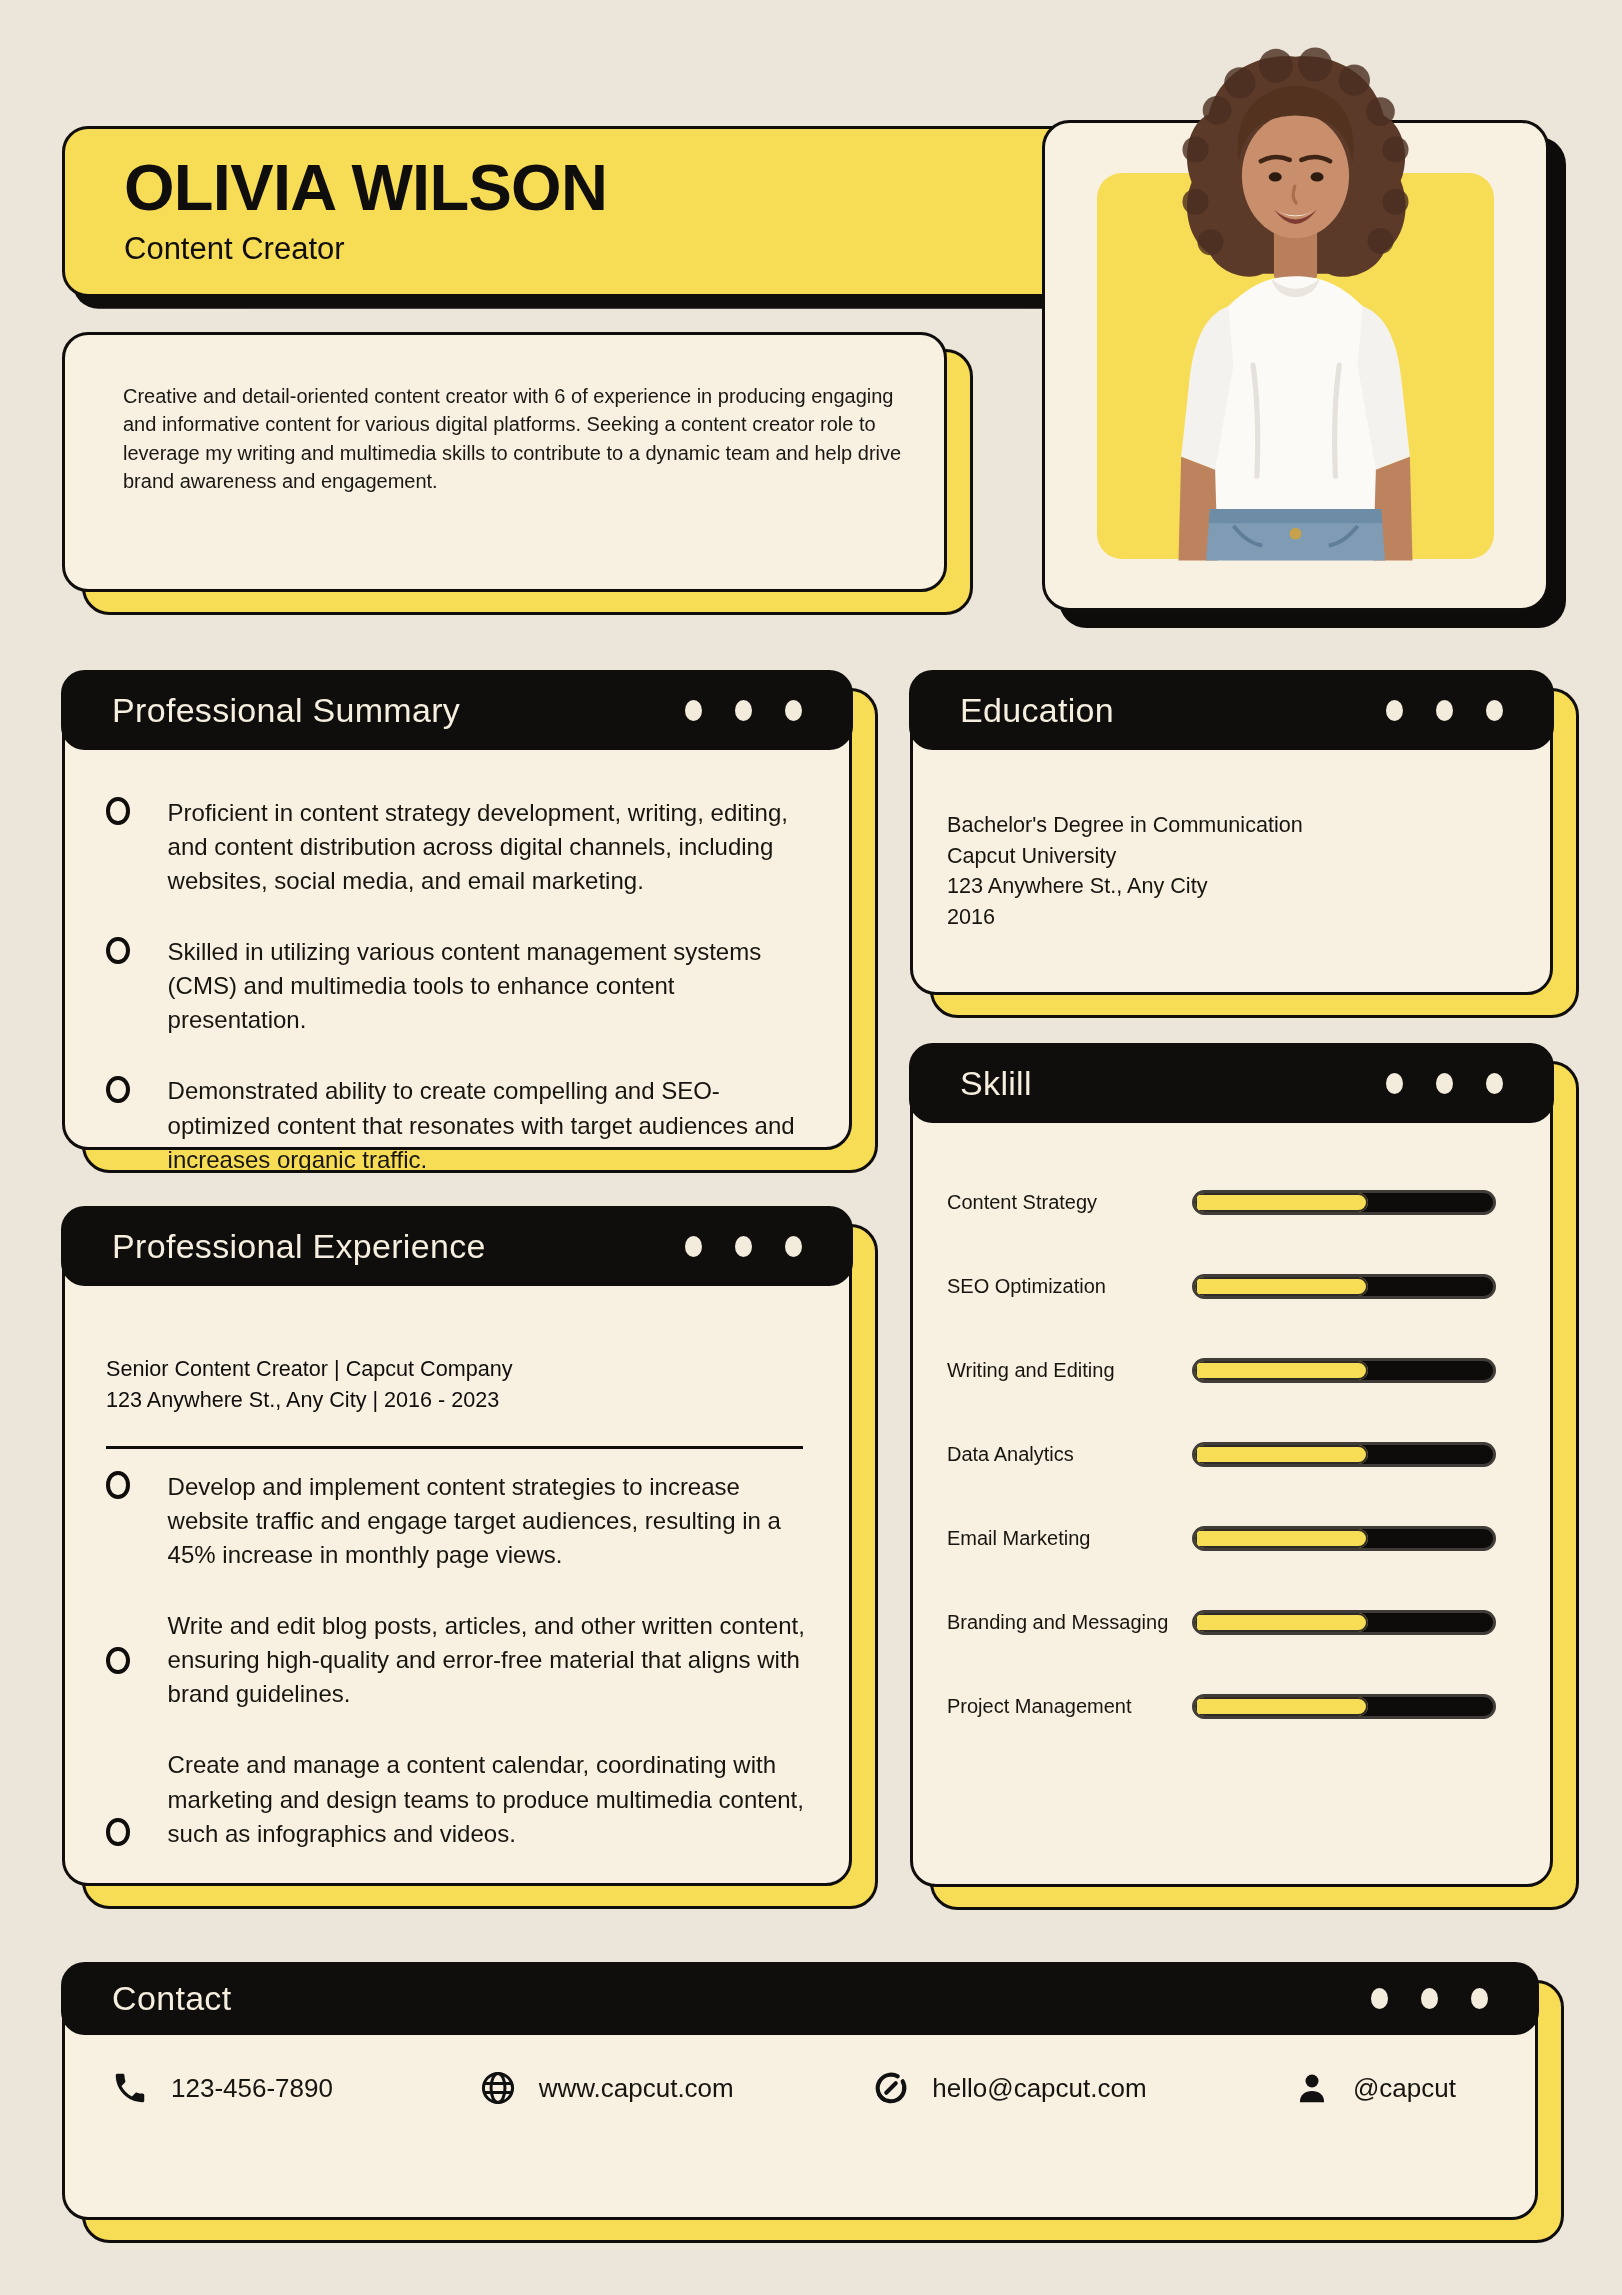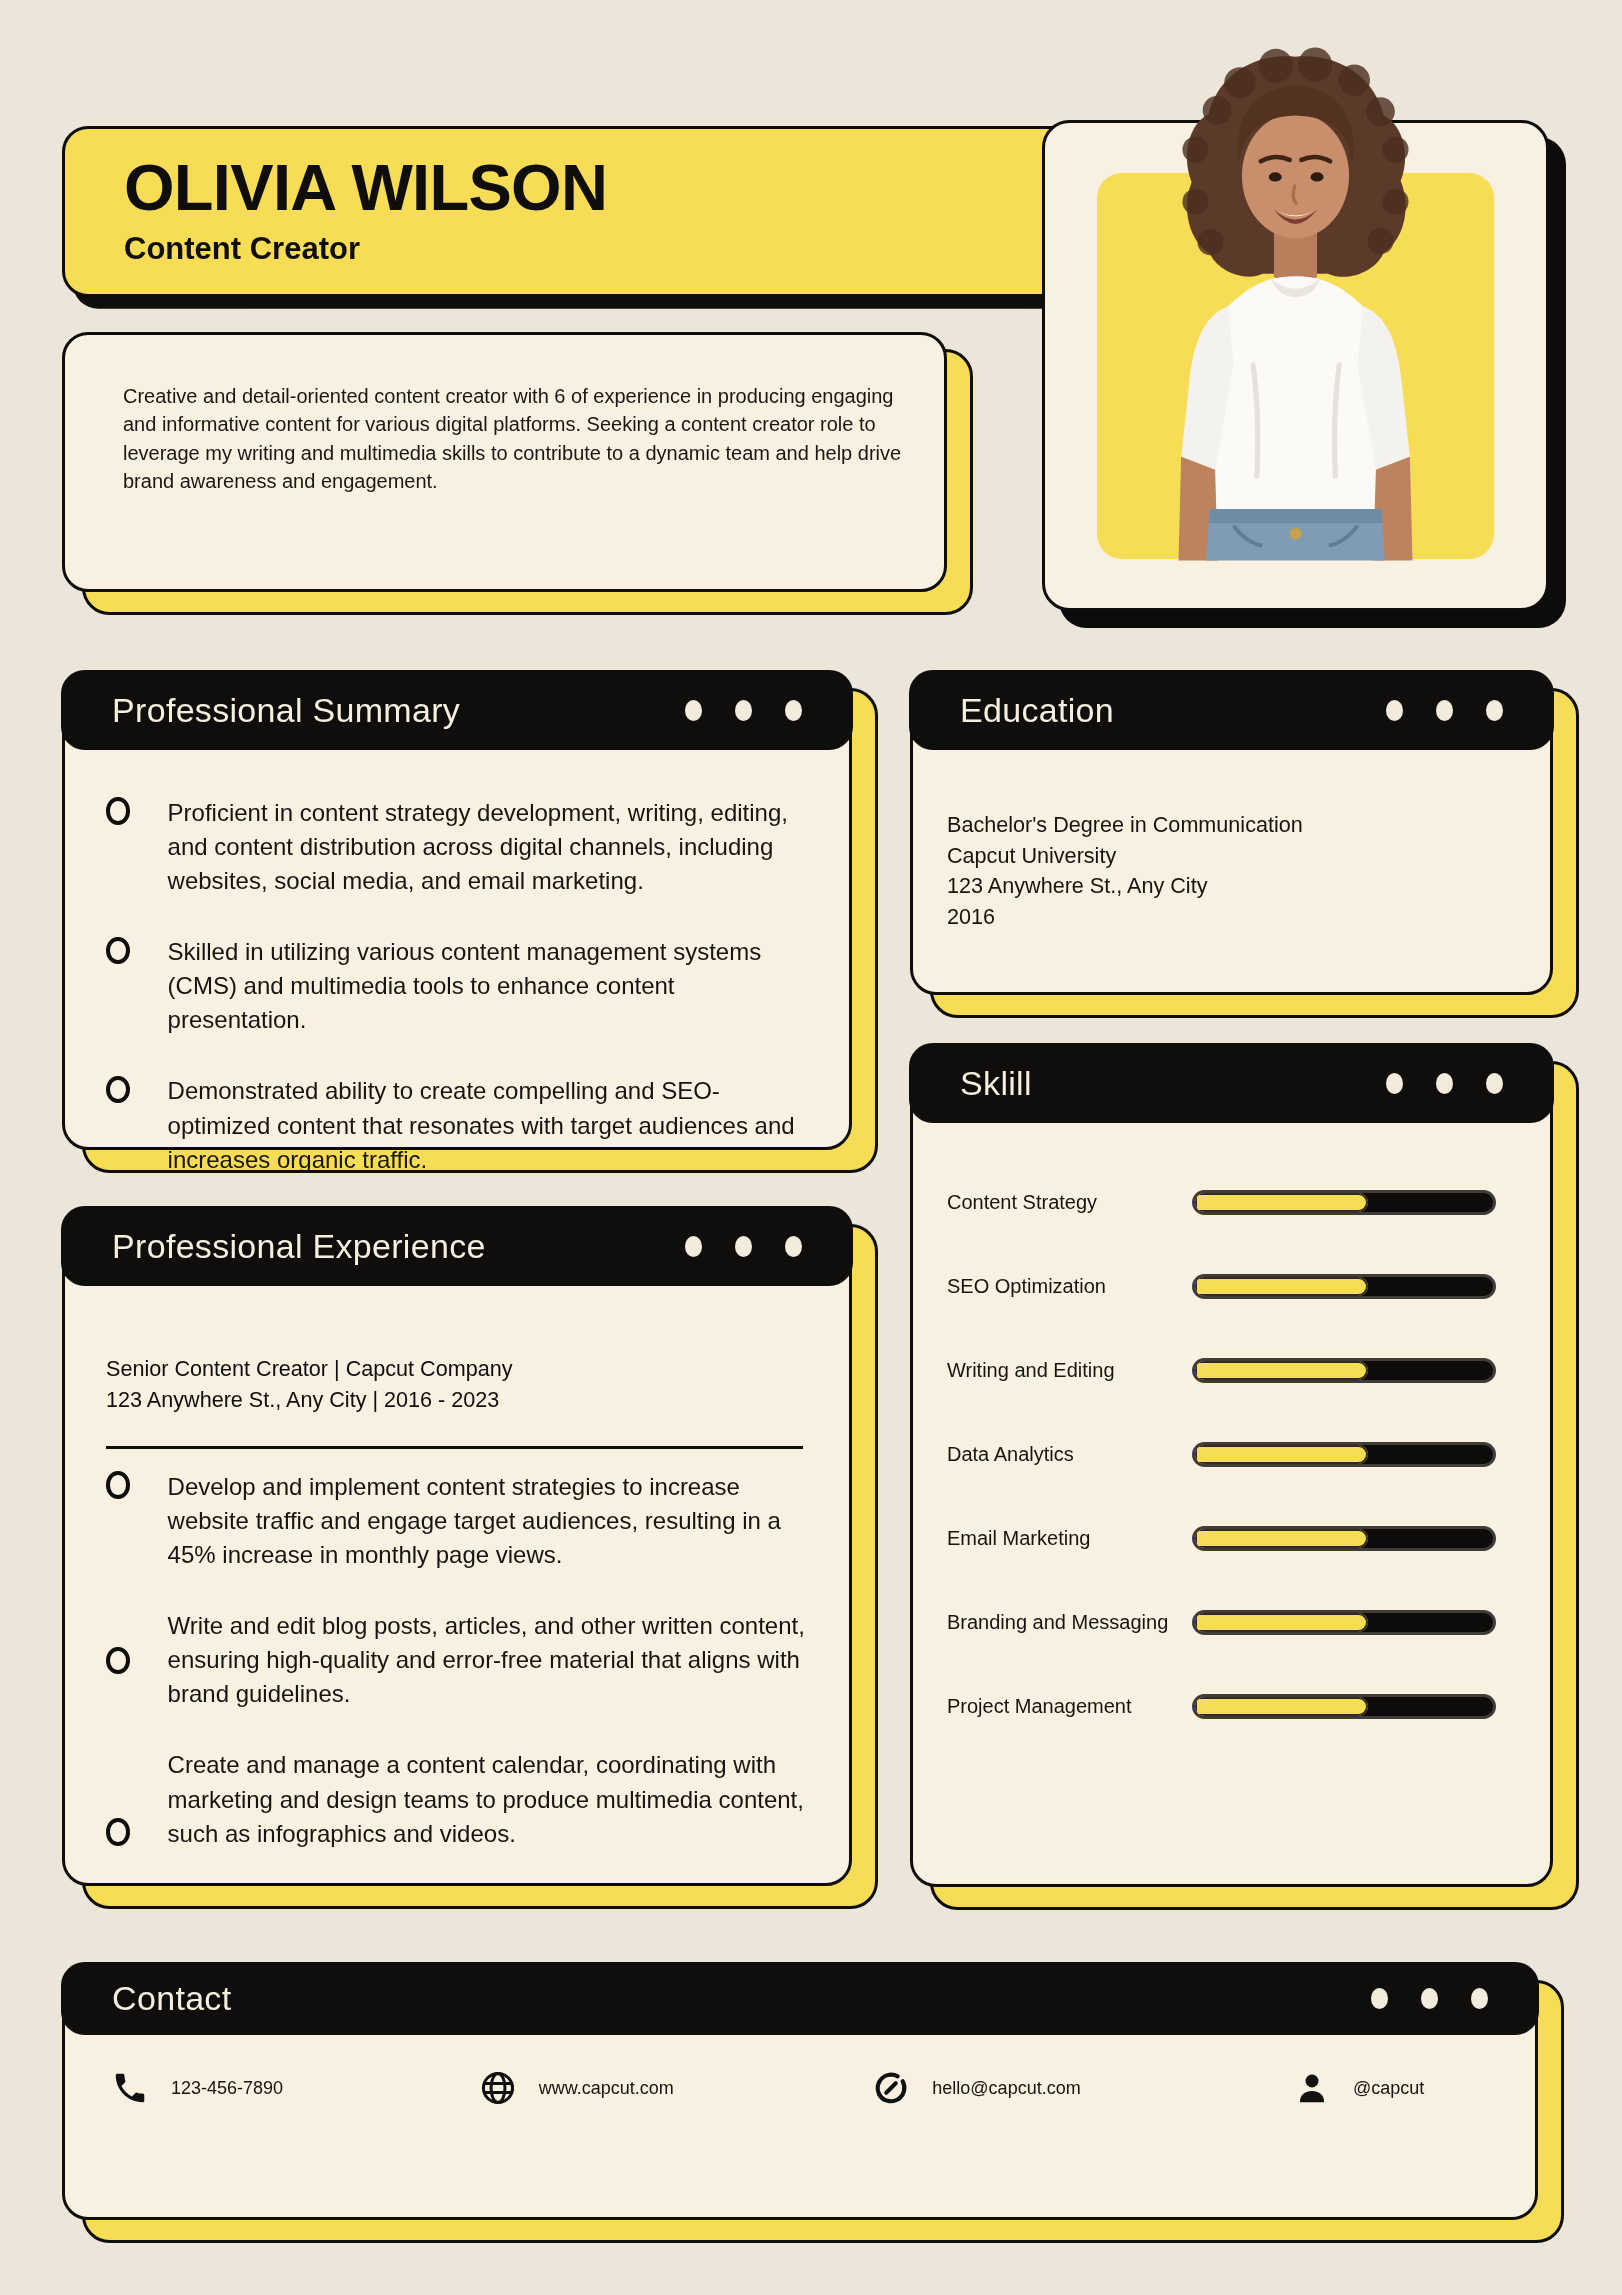--- a/index.html
+++ b/index.html
@@ -32,21 +32,21 @@
   .dots{display:flex;align-items:center;}
   .dots span{width:17px;height:21px;border-radius:50%;background:#F3ECDC;margin-left:33px;display:block;}
   
   .headbox{
     position:absolute;left:62px;top:126px;width:1016px;height:171px;
     background:#F7DC55;border:3.9px solid #0f0e0c;border-radius:26px;
     box-shadow:10.5px 11.8px 0 #0f0e0c;box-sizing:border-box;
     padding:25px 0 0 59px;
   }
   .name{font-size:65px;font-weight:700;letter-spacing:-0.7px;line-height:1.05;color:#0f0e0c;}
-  .role{font-size:31px;font-weight:700;color:#0f0e0c;margin-top:9.2px;}
+  .role{font-size:31px;font-weight:400;color:#0f0e0c;margin-top:9.2px;}
   
   .photocard{
     position:absolute;left:1042px;top:120px;width:507px;height:491px;
     background:#F8F0E1;border:3.9px solid #0f0e0c;border-radius:27.5px;
     box-shadow:17px 17px 0 #0d0c0a;box-sizing:border-box;
   }
   .photoyellow{
     position:absolute;left:52px;top:50px;width:397px;height:386px;
     background:#F7DC55;border-radius:25px;
   }
@@ -85,21 +85,21 @@
   
   .jobhead{position:absolute;left:41px;top:143px;font-size:21.6px;font-weight:500;line-height:1.45;color:#0f0e0c;}
   .divider{position:absolute;left:41px;top:236px;right:46px;height:2.6px;background:#0f0e0c;}
   
   .contactrow{
     position:absolute;left:46px;right:46px;top:103px;
     display:flex;justify-content:space-between;align-items:center;
   }
   .citem{display:flex;align-items:center;}
   .cicon{width:38px;height:38px;margin-right:22px;flex:0 0 auto;}
-  .ctext{font-size:18px;color:#17150f;}
+  .ctext{font-size:26px;color:#17150f;}
   .c1{width:340px;} .c2{width:366px;} .c3{width:393px;} .c4{width:196px;}
 </style>
 </head>
 <body>
 
 <div class="headbox">
   <div class="name">OLIVIA WILSON</div>
   <div class="role">Content Creator</div>
 </div>
 

